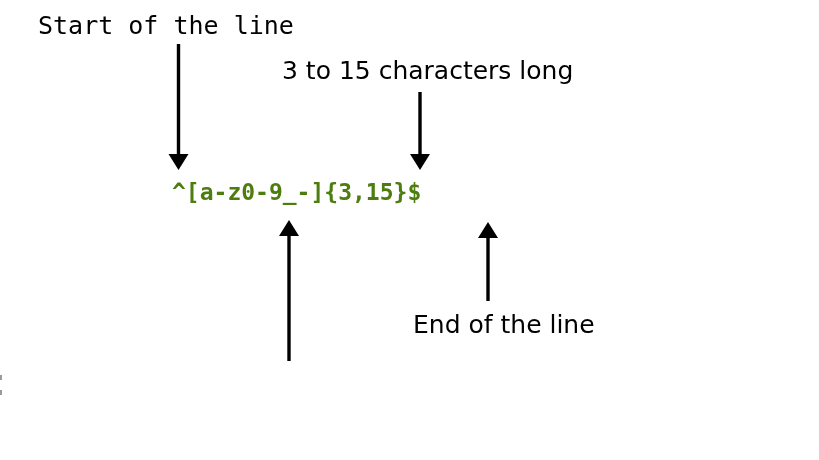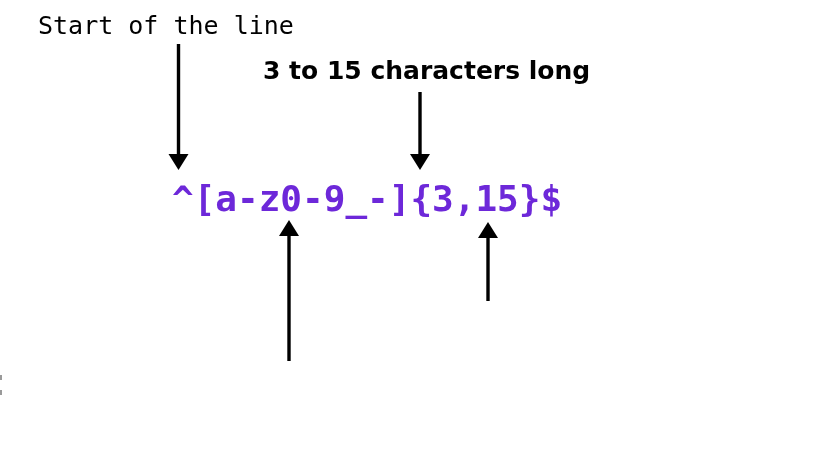--- a/index.html
+++ b/index.html
@@ -29,28 +29,28 @@
   .label-sans {
     font-family: "DejaVu Sans", "Liberation Sans", sans-serif;
     font-size: 25px;
   }
   .regex {
     position: absolute;
     left: 172px;
     top: 181px;
     font-family: "DejaVu Sans Mono", "Liberation Mono", monospace;
     font-weight: bold;
-    font-size: 36px;
+    font-size: 23px;
     line-height: 1;
     white-space: nowrap;
     letter-spacing: 0;
-    color: #6d28d9;
+    color: #4d7c0f;
   }
   .label-start  { left: 38px;  top: 13px;  }
-  .label-length { left: 263px; top: 58px; font-weight: bold;  }
+  .label-length { left: 282px; top: 58px;  }
   .label-end    { left: 413px; top: 312px; }
   .label-class  { left: 13px;  top: 375px; }
   .arrow-layer {
     position: absolute;
     left: 0; top: 0;
     width: 819px;
     height: 460px;
   }
   .edge-artifact {
     position: absolute;
@@ -85,18 +85,19 @@
       <polygon points="478,238 498,238 488,222" fill="#000000"></polygon>
     </g>
   </svg>
 
   <div class="label label-mono label-start">Start of the line</div>
 
   <div class="label label-sans label-length">3 to 15 characters long</div>
 
   <div class="regex">^[a-z0-9_-]{3,15}$</div>
 
+  <div class="label label-sans label-end">End of the line</div>
 
 
   <div class="edge-artifact a"></div>
   <div class="edge-artifact b"></div>
 
 </div>
 
 </body></html>

